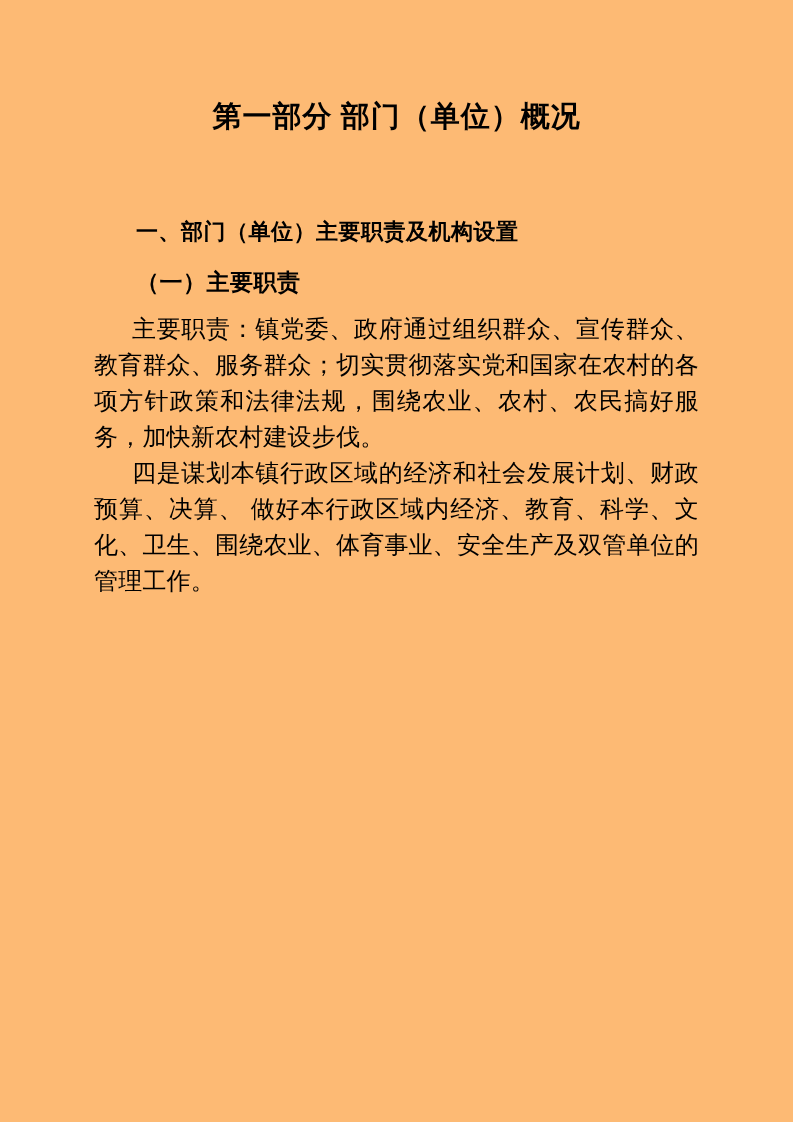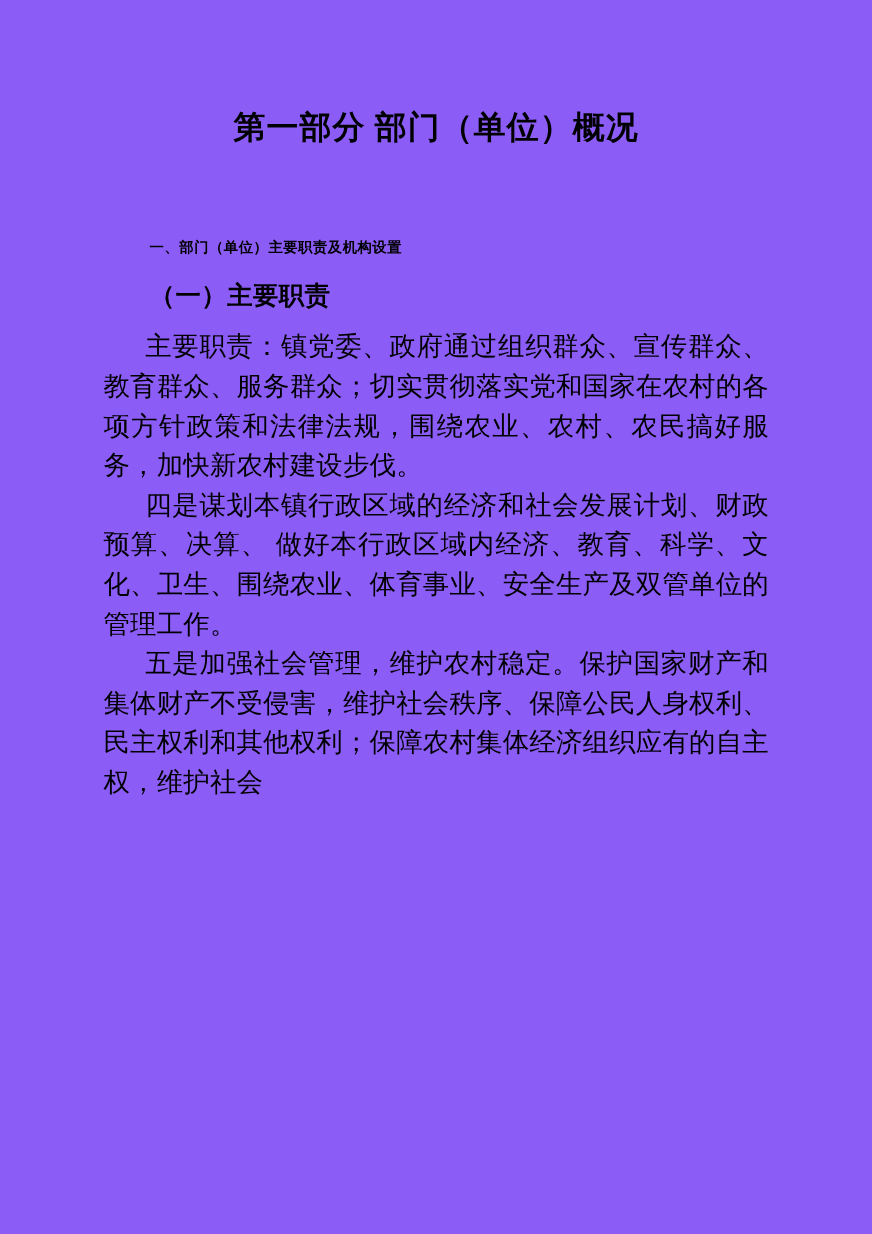--- a/index.html
+++ b/index.html
@@ -9,37 +9,37 @@
   }
   body {
     font-family: "Liberation Serif", "DejaVu Serif", serif;
     color: #000000;
   }
   .page {
     width: 793px;
     height: 1122px;
     box-sizing: border-box;
     margin: 0 auto;
-    background: #8b5cf6;
+    background: #fdba74;
     position: relative;
     overflow: hidden;
     padding: 0 94px;
   }
   .doc-title {
     text-align: center;
     font-size: 29px;
     font-weight: bold;
     letter-spacing: 1px;
     margin: 0;
     padding-top: 96px;
     line-height: 1.4;
     font-family: "Liberation Serif", "DejaVu Serif", serif;
   }
   .section-heading {
-    font-size: 13px;
+    font-size: 22px;
     font-weight: bold;
     margin: 0;
     padding-top: 78px;
     padding-left: 42px;
     letter-spacing: 0.5px;
     line-height: 1.5;
     font-family: "Liberation Sans", "DejaVu Sans", sans-serif;
   }
   .sub-heading {
     font-size: 23px;
@@ -71,16 +71,15 @@
 
   <h1 class="doc-title">第一部分  部门（单位）概况</h1>
 
   <h2 class="section-heading">一、部门（单位）主要职责及机构设置</h2>
 
   <h3 class="sub-heading">（一）主要职责</h3>
 
   <div class="body-block">
     <p class="para">主要职责：镇党委、政府通过组织群众、宣传群众、教育群众、服务群众；切实贯彻落实党和国家在农村的各项方针政策和法律法规，围绕农业、农村、农民搞好服务，加快新农村建设步伐。</p>
     <p class="para">四是谋划本镇行政区域的经济和社会发展计划、财政预算、决算、 做好本行政区域内经济、教育、科学、文化、卫生、围绕农业、体育事业、安全生产及双管单位的管理工作。</p>
-    <p class="para">五是加强社会管理，维护农村稳定。保护国家财产和集体财产不受侵害，维护社会秩序、保障公民人身权利、民主权利和其他权利；保障农村集体经济组织应有的自主权，维护社会</p>
   </div>
 
 </div>
 
 </body></html>

